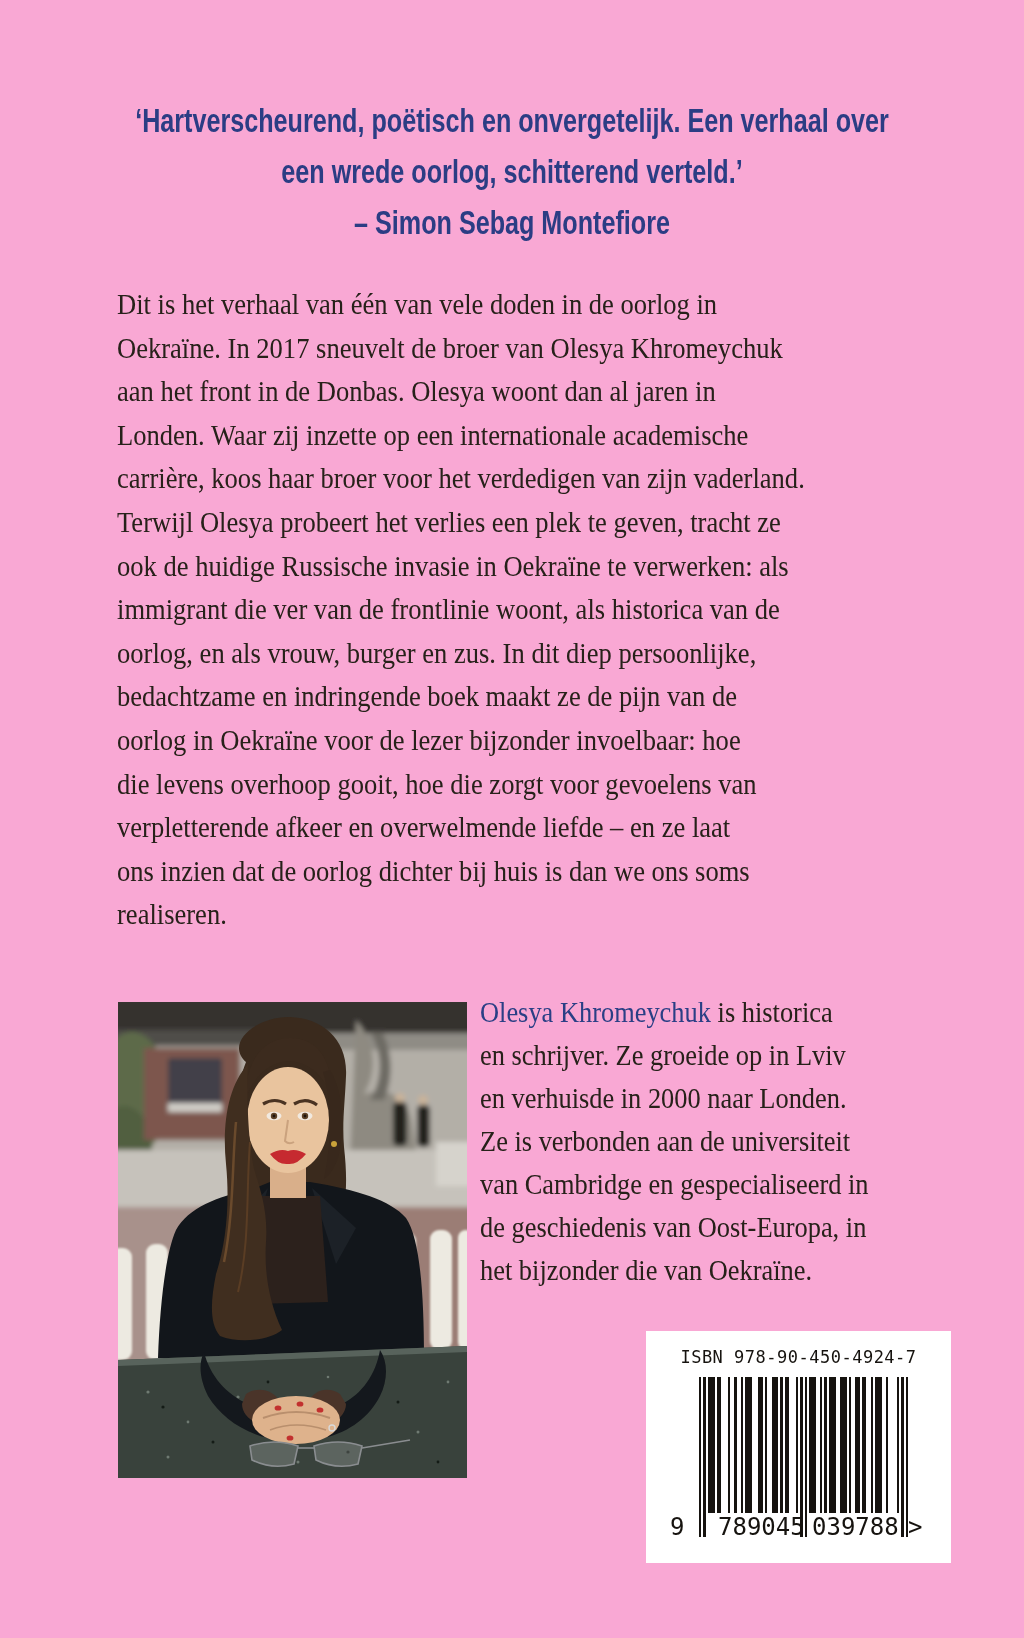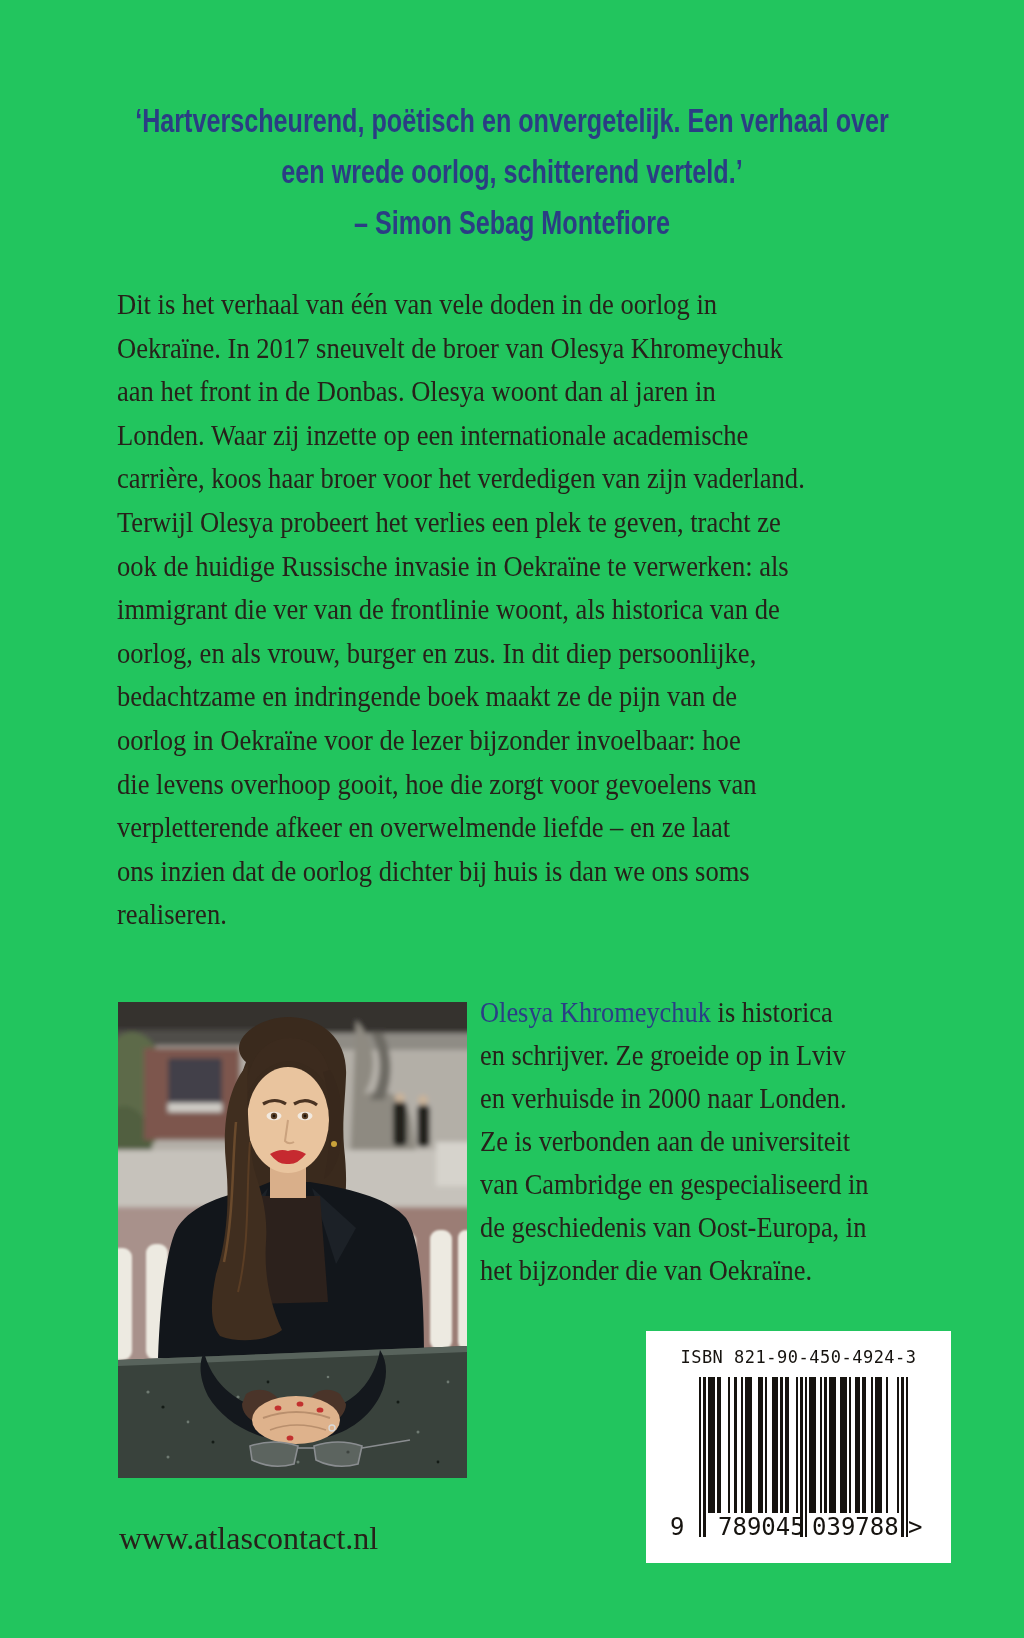--- a/index.html
+++ b/index.html
@@ -1,18 +1,18 @@
 <!DOCTYPE html>
 <html><head>
 <meta charset="utf-8">
 <style>
   html,body { margin:0; padding:0; }
   .cover {
     position:relative; width:1024px; height:1638px;
-    background:#22c55e; overflow:hidden;
+    background:#f9a8d4; overflow:hidden;
     font-family:"Liberation Serif", serif;
     text-decoration:underline;
   }
   .quote-lines, .quote-attribution {
     position:absolute; left:0; width:1024px; text-align:center;
     color:#2b3d84; font-family:"Liberation Sans", sans-serif;
     font-weight:bold; font-size:34px; line-height:51px;
     white-space:pre-line; transform:scaleX(0.74);
   }
   .quote-lines { top:95px; }
@@ -214,24 +214,23 @@
     </svg>
   </div>
 
   <div class="bio"><span class="bio-name">Olesya Khromeychuk</span><span> is historica</span><br><span>en schrijver. Ze groeide op in Lviv
 en verhuisde in 2000 naar Londen.
 Ze is verbonden aan de universiteit
 van Cambridge en gespecialiseerd in
 de geschiedenis van Oost-Europa, in
 het bijzonder die van Oekraïne.</span></div>
 
-  <div class="site">www.atlascontact.nl</div>
 
   <div class="isbn-box">
-    <div class="isbn-label">ISBN 821-90-450-4924-3</div>
+    <div class="isbn-label">ISBN 978-90-450-4924-7</div>
     <div class="barcode">
         <div class="bar" style="left: 0px; width: 2.45px; height: 160px;"></div>
         <div class="bar" style="left: 4.4px; width: 2.45px; height: 160px;"></div>
         <div class="bar" style="left: 8.8px; width: 2.45px; height: 136px;"></div>
         <div class="bar" style="left: 11px; width: 2.45px; height: 136px;"></div>
         <div class="bar" style="left: 13.2px; width: 2.45px; height: 136px;"></div>
         <div class="bar" style="left: 17.6px; width: 2.45px; height: 136px;"></div>
         <div class="bar" style="left: 19.8px; width: 2.45px; height: 136px;"></div>
         <div class="bar" style="left: 28.6px; width: 2.45px; height: 136px;"></div>
         <div class="bar" style="left: 35.2px; width: 2.45px; height: 136px;"></div>

